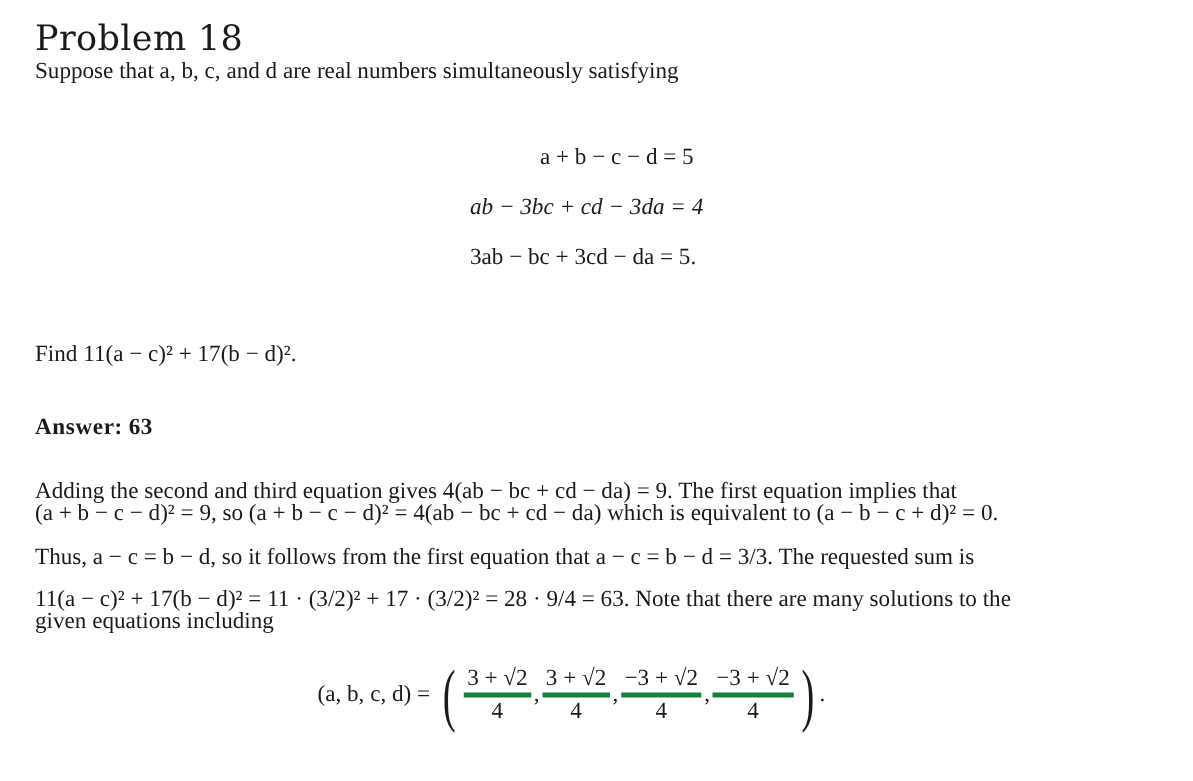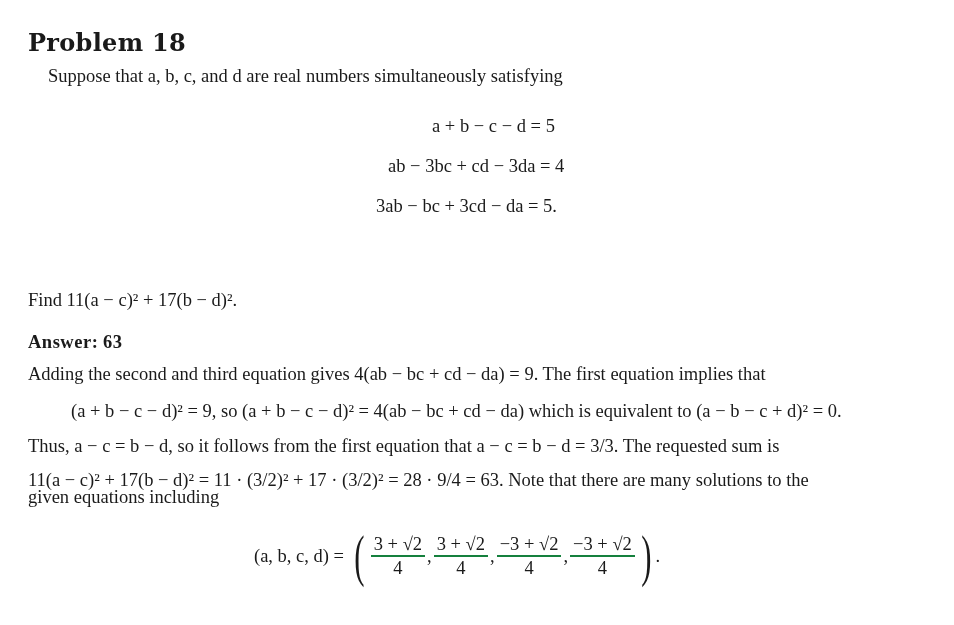--- a/index.html
+++ b/index.html
@@ -2,58 +2,58 @@
 <html><head>
 <meta charset="utf-8">
 <style>
   html, body { margin: 0; padding: 0; background: #ffffff; }
   body {
     width: 954px; height: 625px; overflow: hidden; position: relative;
     font-family: "DejaVu Serif", "Liberation Serif", serif;
     color: #1a1a1a;
   }
   .title {
-    position: absolute; left: 28px; top: 28px;
-    font-family: "DejaVu Serif", serif; font-weight: bold; font-size: 24px; letter-spacing: 0.3px;
+    position: absolute; left: 28px; top: 14px;
+    font-family: "DejaVu Serif", serif; font-weight: normal; font-size: 28px; letter-spacing: 0.3px;
   }
   .line {
     position: absolute; left: 28px; font-size: 17px; white-space: nowrap;
     font-family: "Liberation Serif", "DejaVu Serif", serif; font-size: 18.5px;
   }
   .eq {
     position: absolute; font-family: "Liberation Serif", serif; font-size: 18.5px; white-space: nowrap;
   }
   .answer-label { font-weight: bold; letter-spacing: 0.5px; text-align: right; }
   .bigfrac { display: inline-block; vertical-align: middle; text-align: center; line-height: 1.2; margin: 0 2px; }
   .bigfrac > span { display: block; padding: 0 3px; }
-  .bigfrac .num { border-bottom: 2px solid #15803d; }
+  .bigfrac .num { border-bottom: 4px solid #15803d; }
   .bigparen { display: inline-block; vertical-align: middle; font-size: 56px; line-height: 1; transform: scaleX(0.55); font-weight: 200; }
 </style>
 </head>
 <body>
 
 <div class="title">Problem 18</div>
 
-<div class="line" style="top:66px;margin-left:20px;">
+<div class="line" style="top:47px;">
   <span>Suppose that a, b, c, and d are real numbers simultaneously satisfying</span>
 </div>
 
 <div class="eq" style="left:432px; top:116px;">a + b − c − d = 5</div>
-<div class="eq" style="left:388px; top:156px;">ab − 3bc + cd − 3da = 4</div>
+<div class="eq" style="left:376px; top:156px;font-style:italic;">ab − 3bc + cd − 3da = 4</div>
 <div class="eq" style="left:376px; top:196px;text-align:right;">3ab − bc + 3cd − da = 5.</div>
 
-<div class="line" style="top:290px;">Find 11(a − c)² + 17(b − d)².</div>
+<div class="line" style="top:274px;">Find 11(a − c)² + 17(b − d)².</div>
 
 <div class="line" style="top:332px;">
   <span class="answer-label">Answer:</span>
   <span class="answer-label">63</span>
 </div>
 
-<div class="line" style="top:364px;text-align:right;">Adding the second and third equation gives 4(ab − bc + cd − da) = 9. The first equation implies that</div>
-<div class="line" style="top:401px;margin-left:43px;">(a + b − c − d)² = 9, so (a + b − c − d)² = 4(ab − bc + cd − da) which is equivalent to (a − b − c + d)² = 0.</div>
+<div class="line" style="top:383px;text-align:right;">Adding the second and third equation gives 4(ab − bc + cd − da) = 9. The first equation implies that</div>
+<div class="line" style="top:401px;">(a + b − c − d)² = 9, so (a + b − c − d)² = 4(ab − bc + cd − da) which is equivalent to (a − b − c + d)² = 0.</div>
 <div class="line" style="top:436px;">Thus, a − c = b − d, so it follows from the first equation that a − c = b − d = 3/3. The requested sum is</div>
 <div class="line" style="top:470px;">11(a − c)² + 17(b − d)² = 11 · (3/2)² + 17 · (3/2)² = 28 · 9/4 = 63. Note that there are many solutions to the</div>
 <div class="line" style="top:487px;">given equations including</div>
 
 <div class="eq" style="left:254px; top:528px; display:flex; align-items:center;">
   <span style="margin-right:6px;">(a, b, c, d) =</span>
   <span class="bigparen">(</span>
   <span class="bigfrac">
     <span class="num">3 + √2</span>
     <span class="den">4</span>

